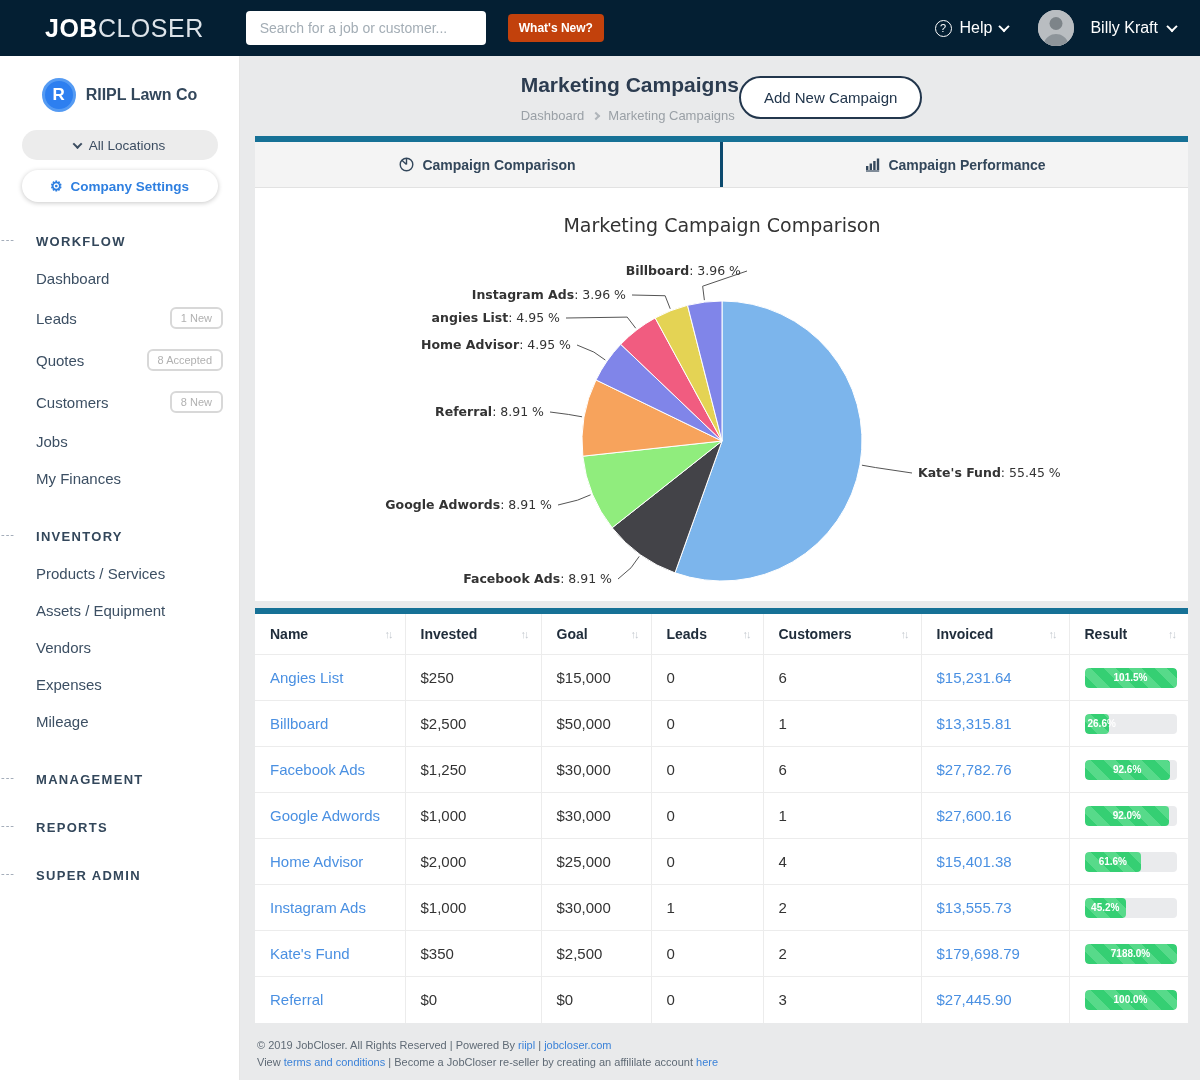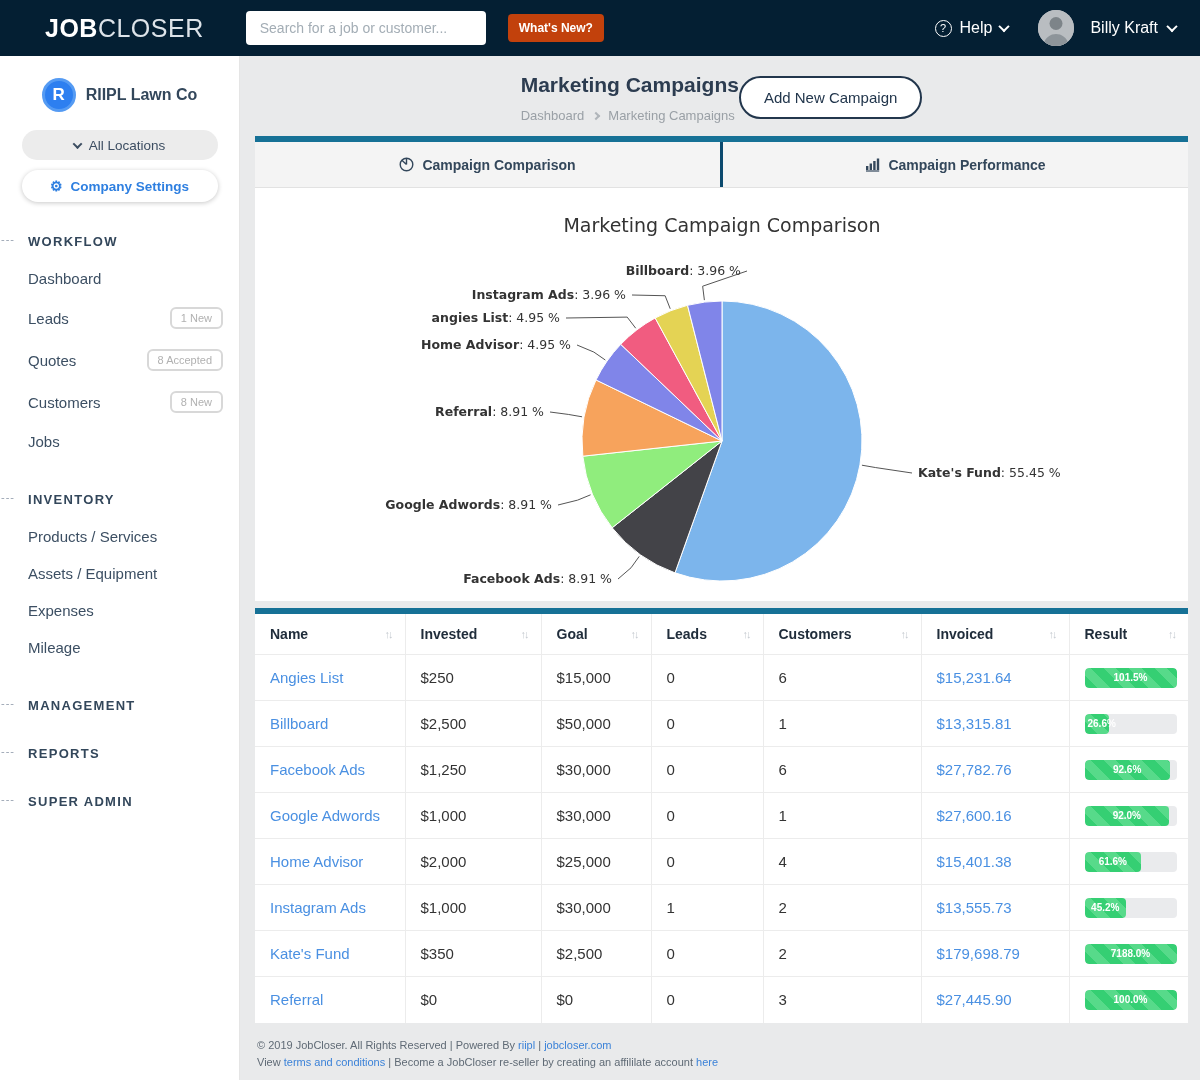--- a/index.html
+++ b/index.html
@@ -49,21 +49,21 @@
     align-items:center; justify-content:center; gap:8px; background:#ececec;
     border:none; border-radius:16px; font-size:13.5px; color:#3c4d61;
     font-family:inherit; cursor:pointer; }
   .pill-btn.settings { background:#fff; height:32px; margin-top:10px;
     color:#2e7fe0; box-shadow:0 1px 5px rgba(0,0,0,.22); border-radius:18px;
     font-weight:600; }
   .chev-dark { width:7px; height:7px; border-right:2px solid #3c4d61;
     border-bottom:2px solid #3c4d61; transform:rotate(45deg) translate(-1px,-1px);
     display:inline-block; }
   .gear { font-size:14px; line-height:1; }
-  .nav-section { position:relative; margin-top:30px; padding-left:28px; }
+  .nav-section { position:relative; margin-top:30px; padding-left:36px; }
   .section-label { font-size:13px; font-weight:700; color:#33475b;
     letter-spacing:1.3px; cursor:pointer; }
   .dashes { position:absolute; left:1px; top:1px; color:#97a2b0; font-size:11px;
     letter-spacing:1px; }
   .dashes::before { content:"---"; }
   .nav-items { list-style:none; margin-top:10px; }
   .nav-item { display:flex; align-items:center; justify-content:space-between;
     padding:10px 16px 10px 0; font-size:15px; color:#3c4f63; cursor:pointer; }
   .badge { border:2px solid #d8d8d8; border-radius:6px; color:#b1b1b1;
     font-size:11px; font-weight:400; padding:3px 9px; background:#fff; }
@@ -171,27 +171,33 @@
               <span>Quotes</span>
               <span class="badge">8 Accepted</span>
             </li>
             <li class="nav-item">
               <span>Customers</span>
               <span class="badge">8 New</span>
             </li>
             <li class="nav-item">
               <span>Jobs</span>
             </li>
+            <li class="nav-item">
+              <span>My Finances</span>
+            </li>
           </ul></div>
         <div class="nav-section"><span class="dashes"></span><span class="section-label">INVENTORY</span><ul class="nav-items">
             <li class="nav-item">
               <span>Products / Services</span>
             </li>
             <li class="nav-item">
               <span>Assets / Equipment</span>
+            </li>
+            <li class="nav-item">
+              <span>Vendors</span>
             </li>
             <li class="nav-item">
               <span>Expenses</span>
             </li>
             <li class="nav-item">
               <span>Mileage</span>
             </li>
           </ul></div>
         <div class="nav-section"><span class="dashes"></span><span class="section-label">MANAGEMENT</span></div>
         <div class="nav-section"><span class="dashes"></span><span class="section-label">REPORTS</span></div>

